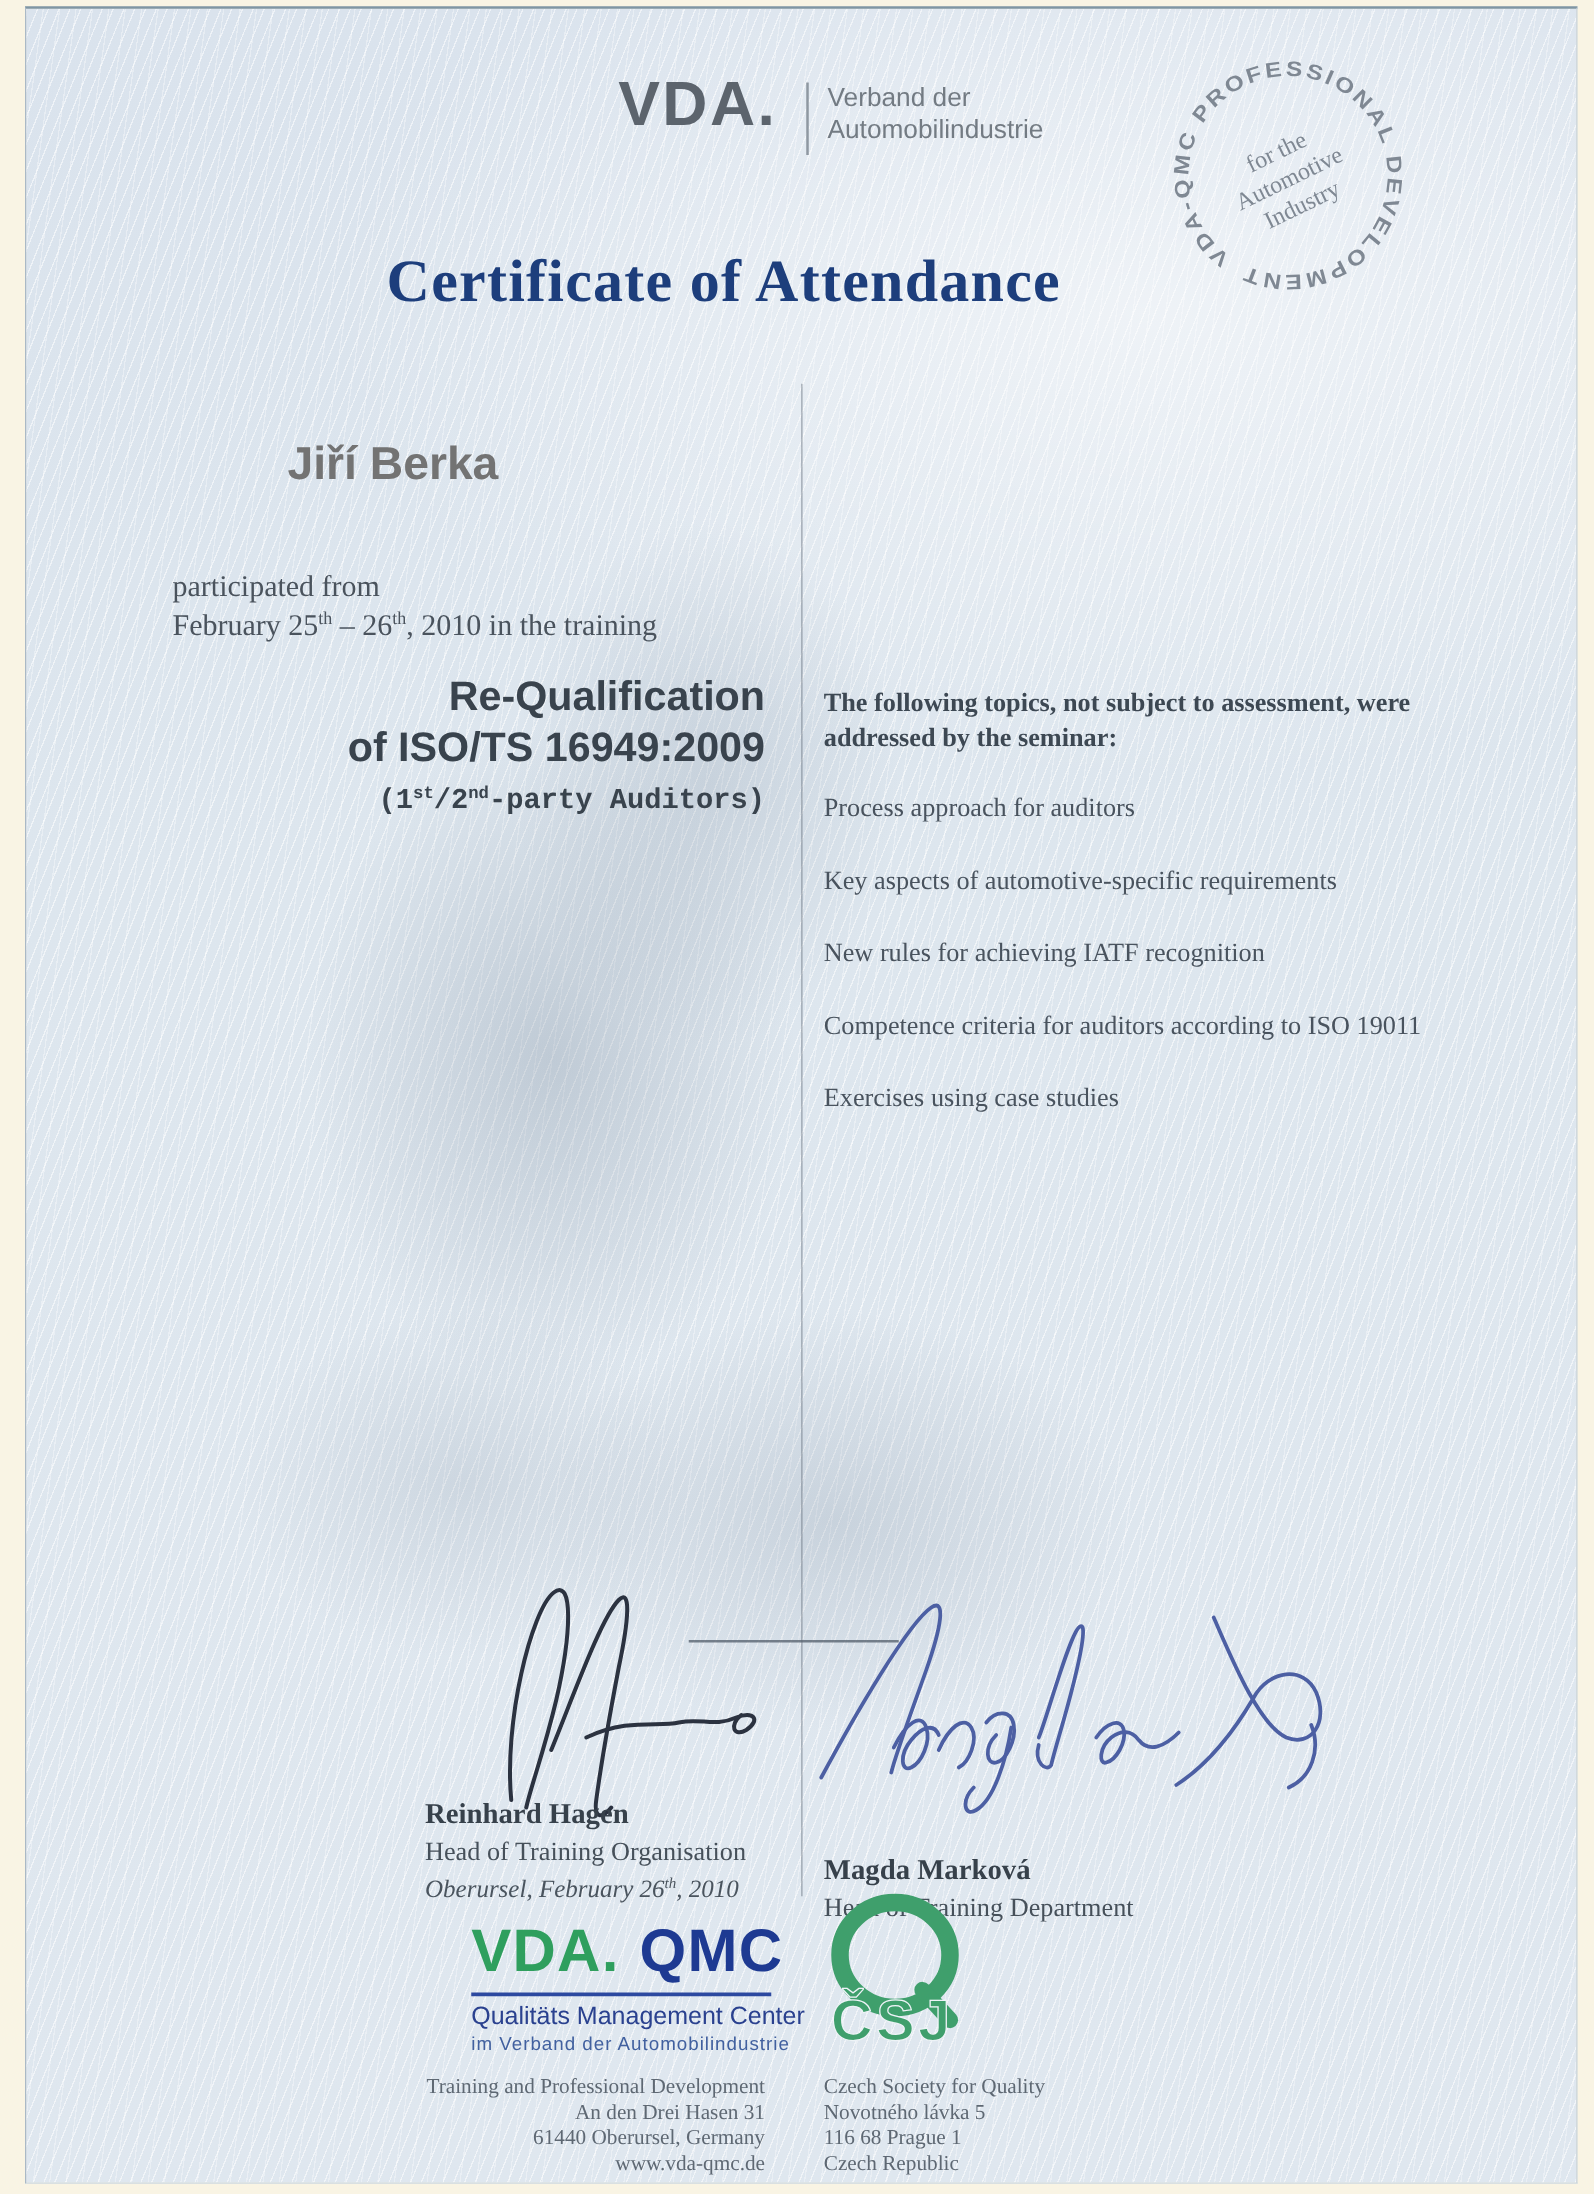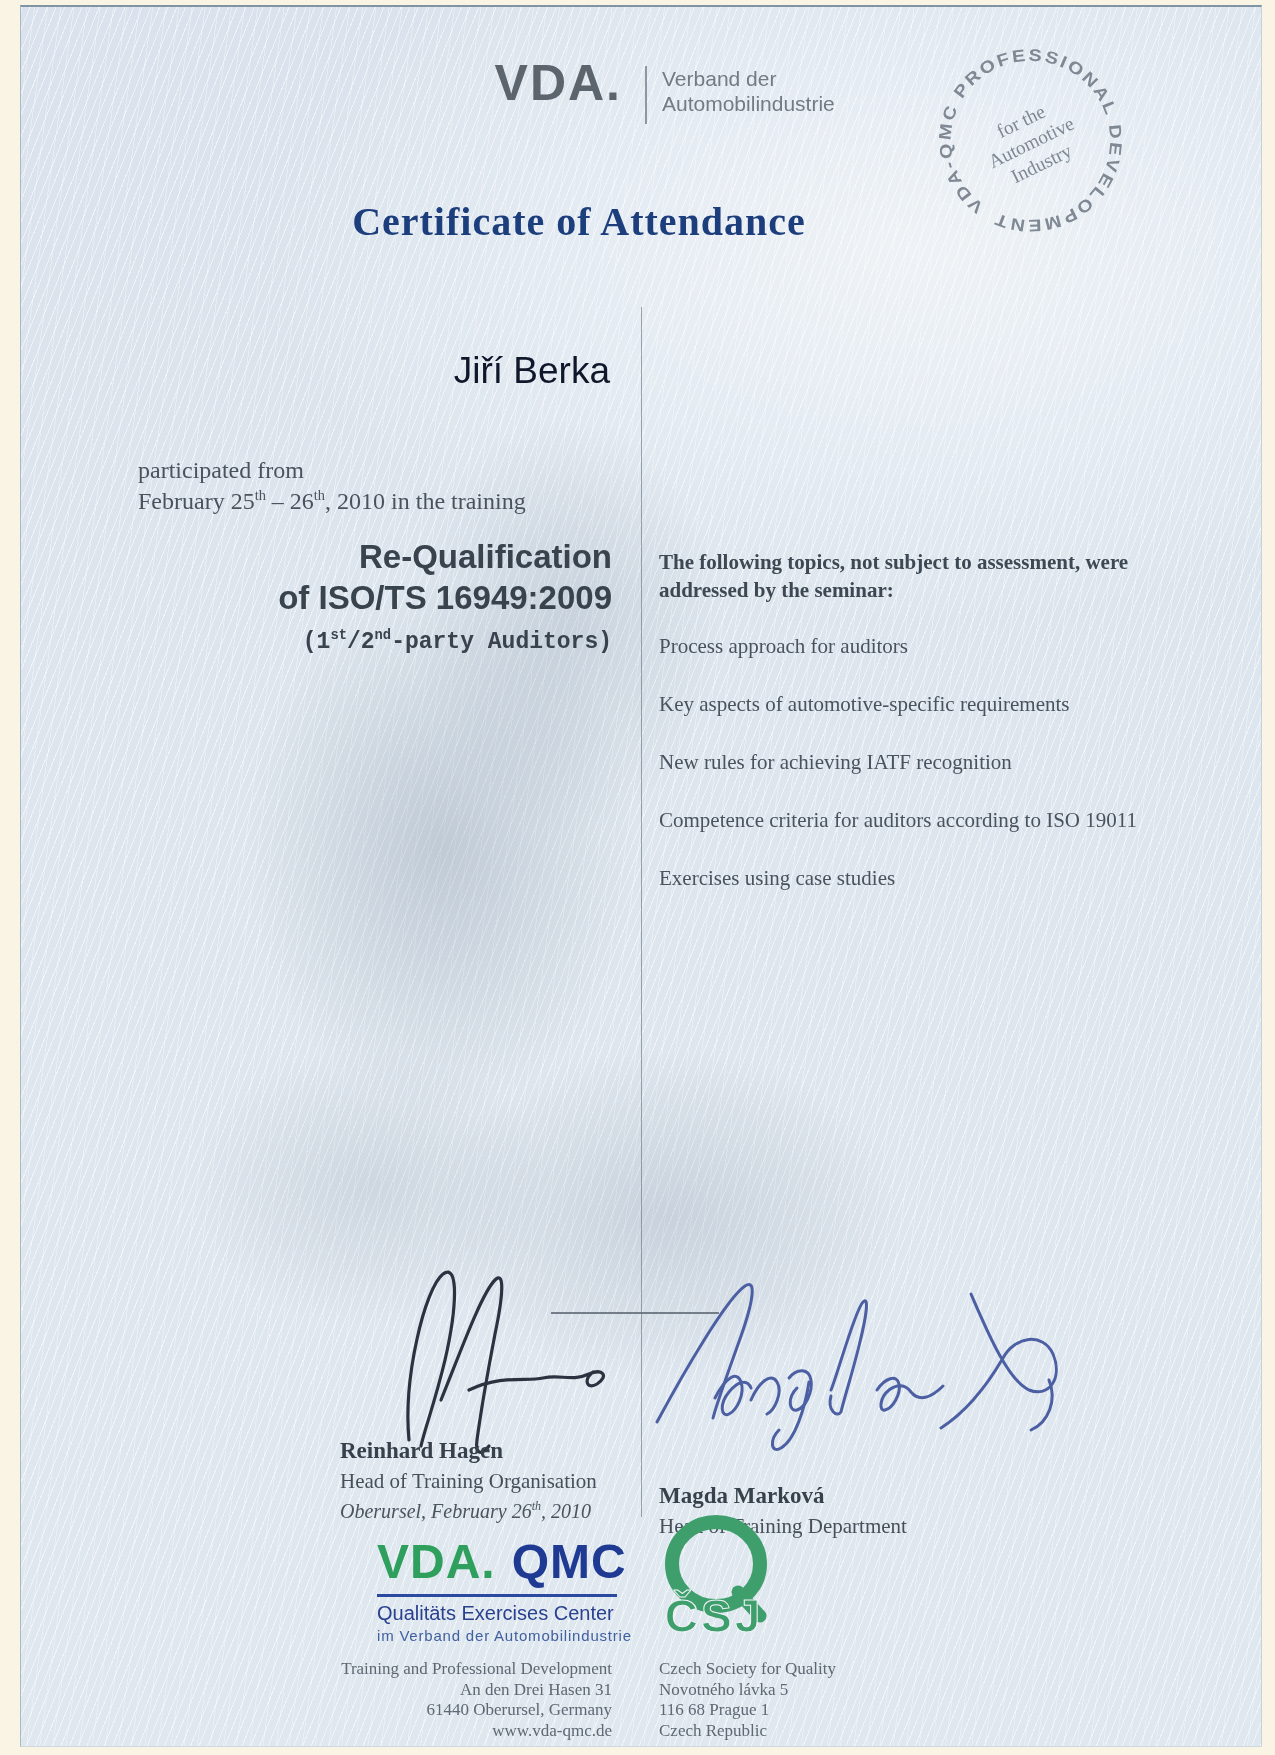--- a/index.html
+++ b/index.html
@@ -40,27 +40,27 @@
   .logo-divider { left:645px; top:66px; width:2px; height:58px; background:#8f98a1; }
   .logo-tagline {
     left:662px; top:66px; font-family:"Liberation Sans", sans-serif;
     font-size:21px; line-height:25px; color:#737b83;
   }
 
   .stamp-svg { left:928px; top:38px; }
 
   .title {
     left:179px; top:198px; width:800px; text-align:center;
-    font-weight:bold; font-size:40px; letter-spacing:1px; color:#1d3e7c;
+    font-weight:bold; font-size:48px; letter-spacing:1px; color:#1d3e7c;
   }
 
   .recipient-name {
-    left:230px; top:350px; width:380px; text-align:right;
-    font-family:"Liberation Sans", sans-serif; font-weight:normal;
-    font-size:37px; color:#0f172a;
+    left:230px; top:350px; width:380px; text-align:left;
+    font-family:"Liberation Sans", sans-serif; font-weight:bold;
+    font-size:37px; color:#737373;
   }
 
   .participated {
     left:138px; top:458px; width:460px; 
     font-size:24px; line-height:25px; color:#4a535d;
   }
   sup { font-size:0.6em; vertical-align:super; }
 
   .course {
     left:120px; top:536px; width:492px; text-align:right;
@@ -190,21 +190,21 @@
   </div>
   <div class="abs signatory-right">
     <div class="sig-name">Magda Marková</div>
     <div class="sig-role">Head of Training Department</div>
   </div>
 
   <div class="abs qmc-wordmark">
     <span class="vda-part">VDA.</span><span class="qmc-part">QMC</span>
   </div>
   <div class="abs qmc-rule"></div>
-  <div class="abs qmc-center">Qualitäts Exercises Center</div>
+  <div class="abs qmc-center">Qualitäts Management Center</div>
   <div class="abs qmc-sub">im Verband der Automobilindustrie</div>
 
   <svg class="abs csj-svg" width="135" height="135" viewBox="0 0 135 135">
     <ellipse cx="66" cy="50" rx="44" ry="42" fill="none" stroke="#3f9f6c" stroke-width="14"></ellipse>
     <path d="M88,78 L110,102" stroke="#3f9f6c" stroke-width="13" stroke-linecap="round"></path>
     <text x="64" y="118" text-anchor="middle" font-family="Liberation Sans, sans-serif" font-weight="bold" font-size="46" letter-spacing="3" fill="#3f9f6c" stroke="#eef3f7" stroke-width="1">ČSJ</text>
   </svg>
 
   <div class="abs address address-left">
     <div>Training and Professional Development</div>

